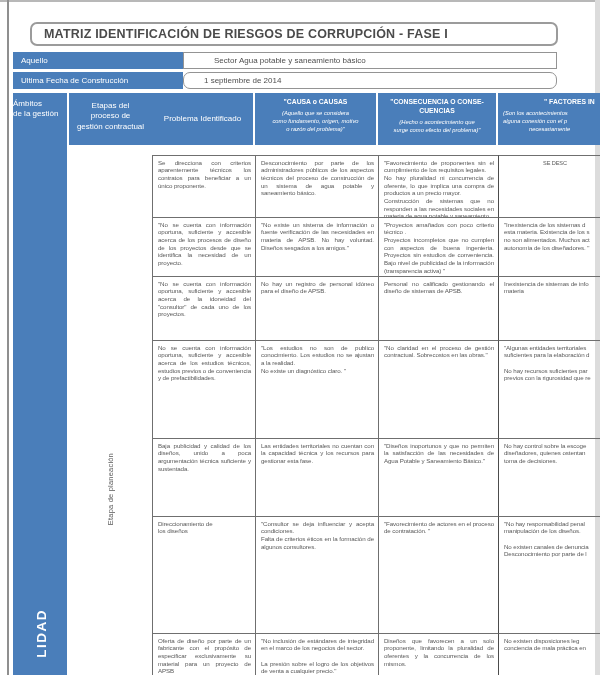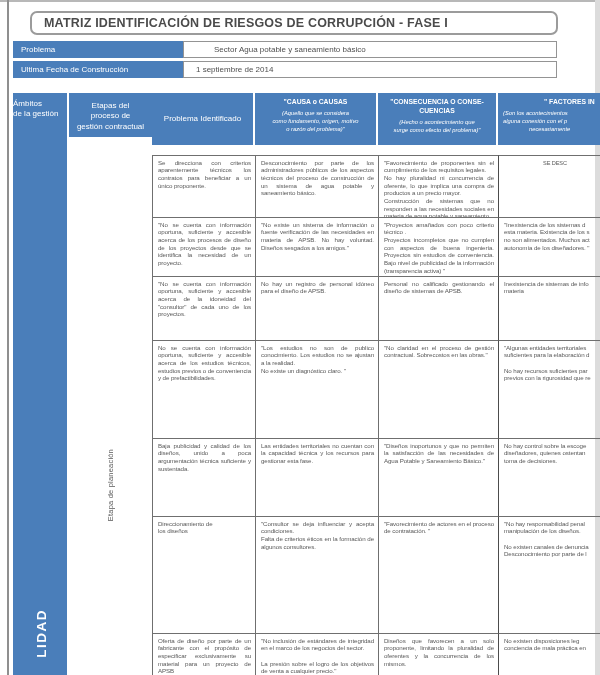--- a/index.html
+++ b/index.html
@@ -8,33 +8,33 @@
     --text-gray:#595959;
     --title-gray:#4b4b4b;
   }
   *{margin:0;padding:0;box-sizing:border-box;}
   body{background:#fff;font-family:"Liberation Sans",sans-serif;}
   .page{position:relative;width:600px;height:675px;background:#fff;overflow:hidden;}
   .top-line{position:absolute;top:0;left:0;right:0;height:2px;background:#b8b8b8;}
   .left-line{position:absolute;top:0;left:7px;width:2px;bottom:0;background:#8f8f8f;}
   .right-strip{position:absolute;top:0;right:0;width:5px;bottom:0;background:#dcdcdc;}
   .content{position:absolute;left:13px;top:11px;width:582px;}
-  .title-box{margin-left:17px;width:528px;height:24px;border:2px solid #9b9b9b;border-radius:7px;display:flex;align-items:center;padding-left:12px;background:#fff;}
+  .title-box{margin-left:17px;width:528px;height:24px;border:2px solid #9b9b9b;border-radius:7px;display:flex;align-items:center;padding-left:12px;background:#fff;margin-top:11px;}
   .title-box span{font-weight:bold;font-size:12.5px;color:var(--title-gray);letter-spacing:0.2px;white-space:nowrap;}
   .meta{margin-top:6px;}
   .meta-row{display:flex;margin-bottom:3px;height:17px;}
   .meta-label{width:170px;background:var(--header-blue);color:#fff;font-size:8px;display:flex;align-items:center;padding-left:8px;}
   .meta-value{width:374px;border:1px solid #949494;font-size:8px;color:#4f4f4f;display:flex;align-items:center;padding-left:30px;}
-  .meta-value.pl2{padding-left:12px;}
+  .meta-value.pl2{padding-left:20px;border-radius:7px;}
   .table{position:absolute;left:13px;top:93px;width:587px;height:582px;display:flex;}
   .col1{width:54px;flex-shrink:0;background:var(--header-blue);margin-right:2px;position:relative;}
   .col1-hdr{padding-top:6px;text-align:left;color:#fff;font-size:8px;line-height:1.3;white-space:pre-line;}
   .lidad{position:absolute;top:516px;left:21px;writing-mode:vertical-rl;transform:rotate(180deg);color:#fff;font-weight:bold;font-size:13.5px;letter-spacing:1.5px;white-space:nowrap;}
   .col2{width:83px;flex-shrink:0;display:flex;flex-direction:column;}
-  .col2-hdr{height:44px;background:var(--header-blue);color:#fff;text-align:center;font-size:8px;line-height:1.3;white-space:pre-line;padding-top:8px;margin-bottom:2px;}
+  .col2-hdr{height:52px;background:var(--header-blue);color:#fff;text-align:center;font-size:8px;line-height:1.3;white-space:pre-line;padding-top:8px;margin-bottom:2px;}
   .col2-body{flex:1;display:flex;align-items:center;justify-content:center;padding-top:156px;}
   .etapa{writing-mode:vertical-rl;transform:rotate(180deg);font-size:7.5px;color:var(--text-gray);white-space:nowrap;letter-spacing:0.2px;}
   .main{flex:1;display:flex;flex-direction:column;min-width:0;}
   .hrow{display:flex;height:60px;margin-bottom:10px;}
   .hcell{background:var(--header-blue);color:#fff;border-right:2px solid #fff;overflow:hidden;}
   .hc3{width:103px;display:flex;align-items:center;justify-content:center;font-size:8px;text-align:center;}
   .hc4{width:123px;}
   .hc5{width:120px;}
   .hc6{flex:1;border-right:none;}
   .ht{font-weight:bold;font-size:6.8px;text-align:center;margin-top:5px;white-space:pre-line;line-height:1.3;}
@@ -55,21 +55,21 @@
   <div class="top-line"></div>
   <div class="left-line"></div>
   <div class="right-strip"></div>
 
   <div class="content">
     <div class="title-box">
       <span>MATRIZ IDENTIFICACIÓN DE RIESGOS DE CORRUPCIÓN - FASE I</span>
     </div>
     <div class="meta">
       <div class="meta-row">
-        <div class="meta-label">Problema</div>
+        <div class="meta-label">Aquello</div>
         <div class="meta-value">Sector Agua potable y saneamiento básico</div>
       </div>
       <div class="meta-row">
         <div class="meta-label">Ultima Fecha de Construcción</div>
         <div class="meta-value pl2">1 septiembre de 2014</div>
       </div>
     </div>
   </div>
 
   <div class="table">

